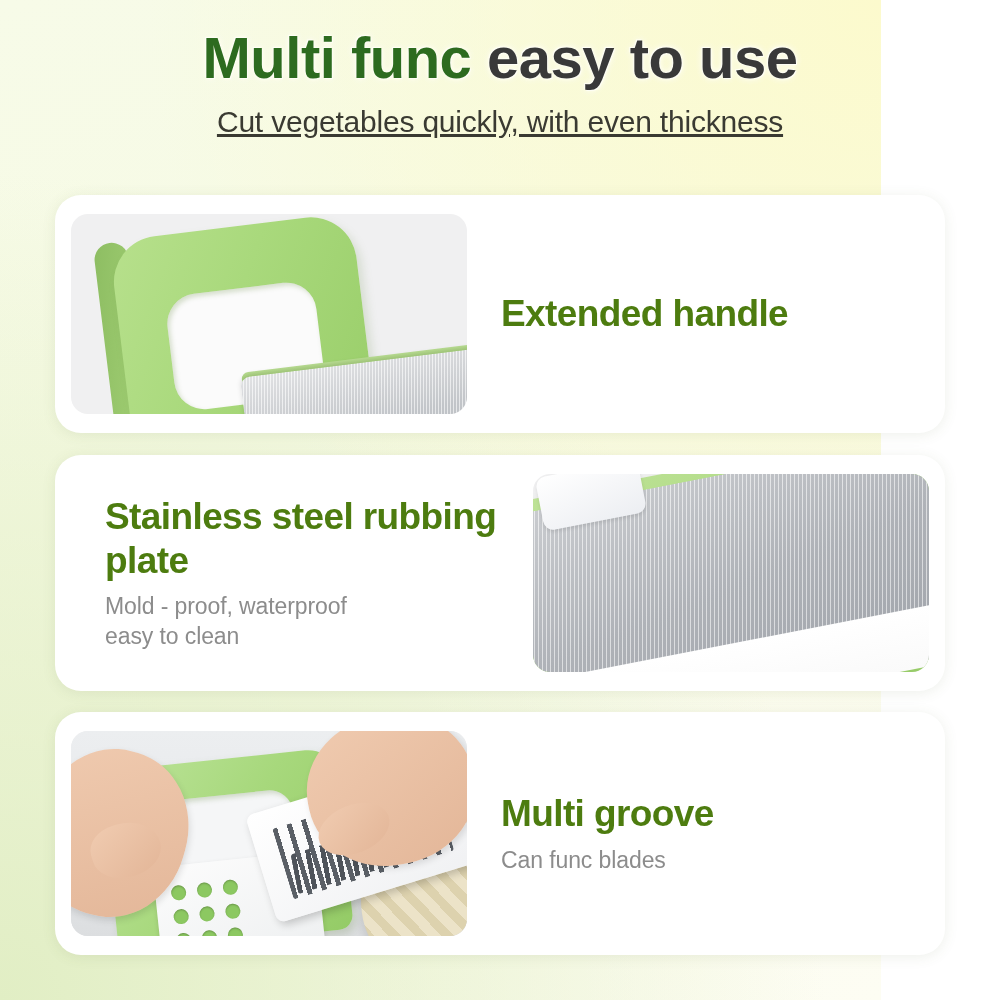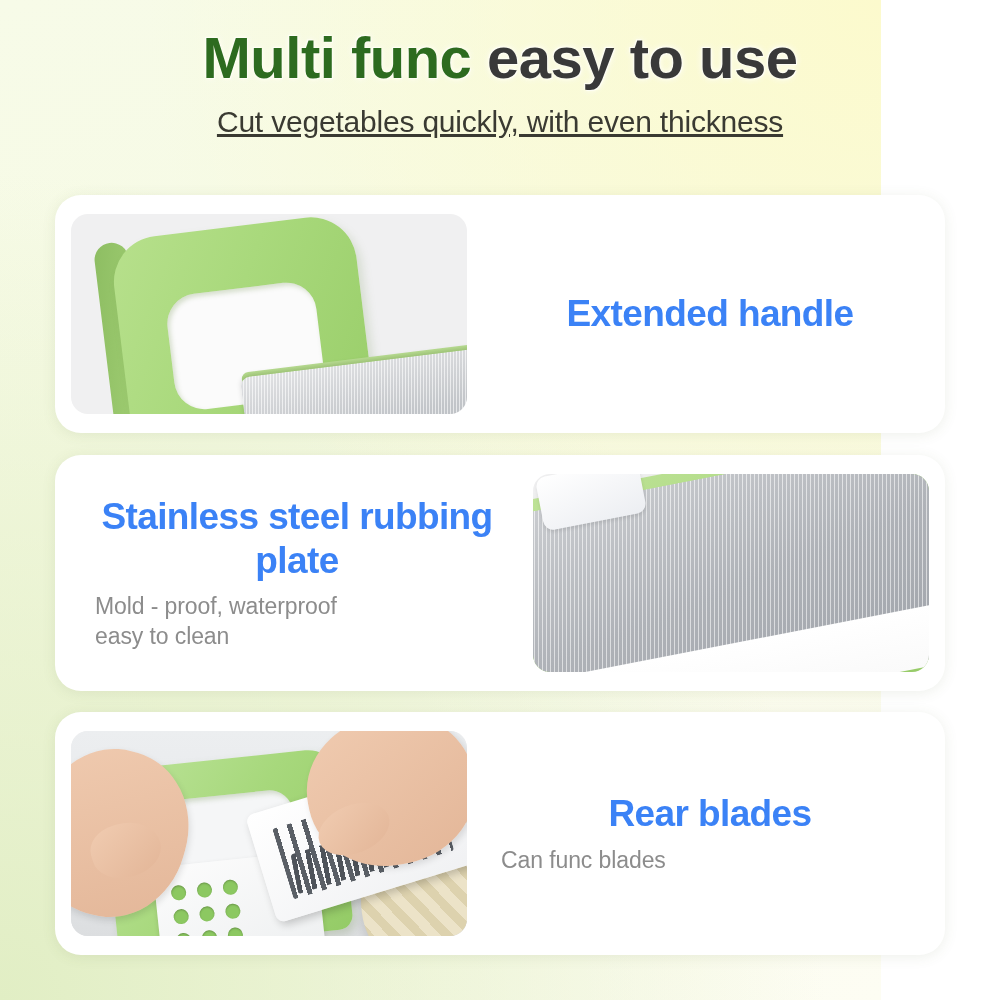--- a/index.html
+++ b/index.html
@@ -69,29 +69,28 @@
     overflow:hidden;
     flex:none;
   }
   .rtl .media { margin:19px 16px 19px 0; }
 
   .copy {
     flex:1;
     padding:0 26px 0 34px;
     display:flex; flex-direction:column; justify-content:center;
   }
-  .rtl .copy { padding:0 34px 0 40px; }
+  .rtl .copy { padding:0 34px 0 50px; }
 
   .headline {
-    color:#3b82f6;
+    color:#4d7c0f;
     font-size:37px;
     font-weight:800;
     line-height:1.18;
     letter-spacing:-0.6px;
-    text-align:center;
   }
   .desc {
     margin-top:10px;
     color:#8c8c8c;
     font-size:23px;
     font-weight:400;
     line-height:1.28;
     letter-spacing:-0.1px;
     white-space:pre-line;
   }
@@ -329,19 +328,19 @@
             <div class="blade-slots2"></div>
           </div>
 
           <div class="hand hand-l"></div>
           <div class="hand thumb-l"></div>
           <div class="hand hand-r"></div>
           <div class="hand finger-r"></div>
         </div>
       </div>
       <div class="copy">
-        <div class="headline">Rear blades</div>
+        <div class="headline">Multi groove</div>
         <div class="desc">Can func blades</div>
       </div>
     </div>
   </div>
 
 </div>
 
 </body></html>

